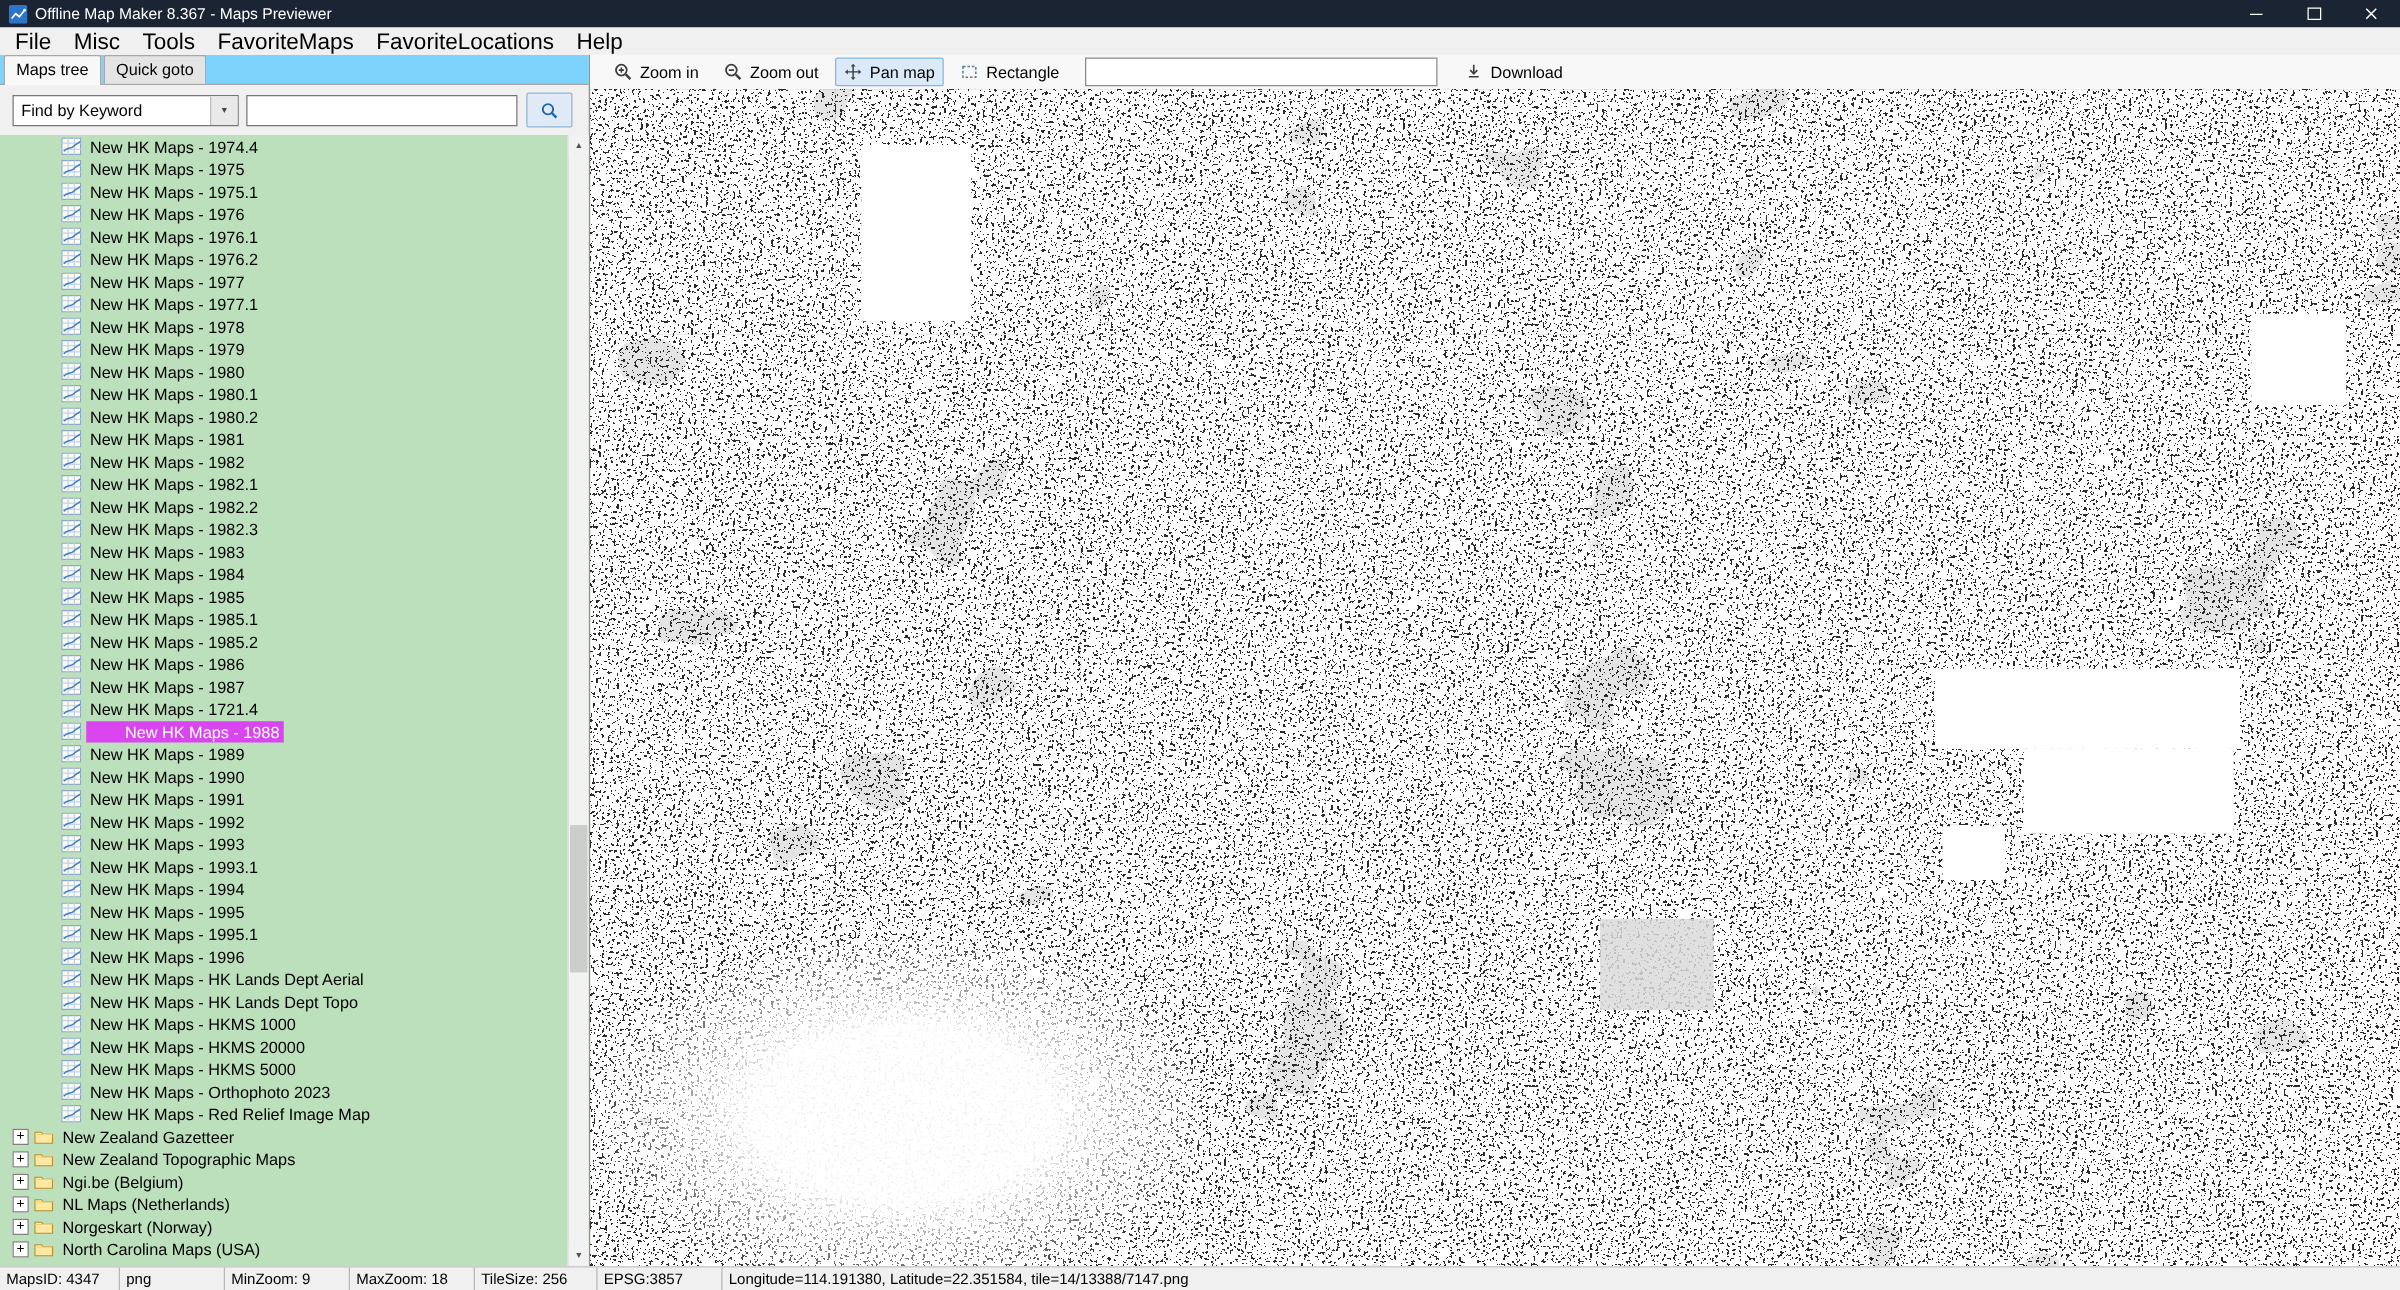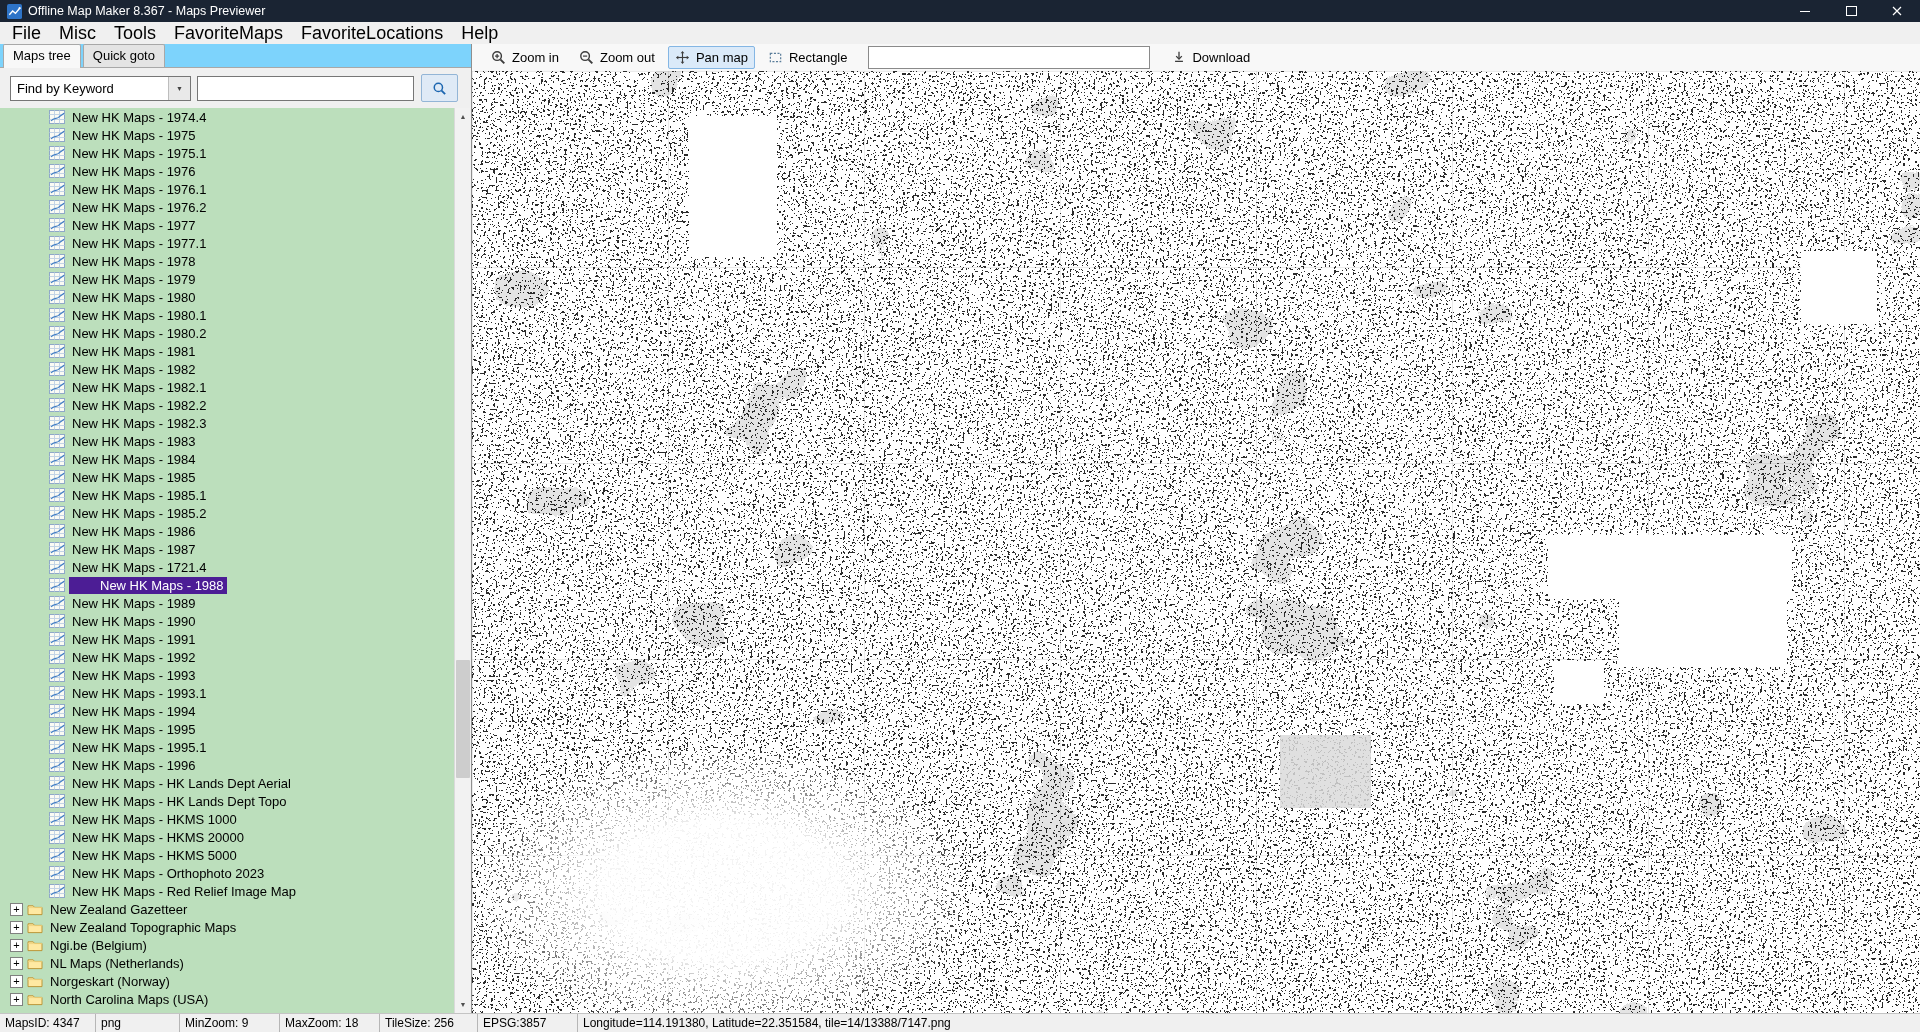--- a/index.html
+++ b/index.html
@@ -28,21 +28,21 @@
   .keyword-input{position:absolute;left:197px;top:7px;width:217px;height:25px;border:1px solid #767676;background:#fff;font:13px "Liberation Sans",sans-serif;padding:0 5px;box-sizing:border-box;}
   .search-btn{position:absolute;left:421px;top:5px;width:37px;height:28px;background:#dfeaf6;border:1px solid #93b5d6;border-radius:2px;display:flex;align-items:center;justify-content:center;box-sizing:border-box;}
   .tree{position:absolute;top:64px;left:0;right:0;bottom:0;background:#bcdfbc;overflow:hidden;}
   .tree-row{display:flex;align-items:center;height:18px;white-space:nowrap;}
   .tree-row.leaf{padding-left:49px;}
   .tree-row.folder{padding-left:10px;}
   .mico,.ficon,.bico{display:flex;flex:0 0 auto;}
   .mico{margin-right:4px;}
   .ficon{margin-right:4px;}
   .lbl{font-size:13px;padding:1px 3px;line-height:15px;}
-  .lbl.sel{background:#4c1d95;color:#fff;padding-left:31px;}
+  .lbl.sel{background:#d946ef;color:#fff;padding-left:31px;}
   .expander{width:13px;height:13px;border:1px solid #808080;background:#fff;font-size:11px;line-height:11px;text-align:center;margin-right:4px;flex:0 0 auto;box-sizing:border-box;}
   .vscroll{position:absolute;top:0;right:0;bottom:0;width:17px;background:#f2f2f2;border-left:1px solid #dadada;box-sizing:border-box;}
   .varrow{position:absolute;left:0;width:16px;height:17px;display:flex;align-items:center;justify-content:center;font-size:7px;color:#505050;background:#f2f2f2;}
   .varrow.up{top:0;}
   .varrow.down{bottom:0;}
   .vthumb{position:absolute;left:1px;width:14px;top:61%;height:13%;background:#cdcdcd;border-radius:1px;}
   
   .main{position:absolute;top:44px;left:472px;right:0;bottom:19px;background:#fff;}
   .map-toolbar{position:absolute;top:0;left:0;right:0;height:27px;background:#f8f8f8;display:flex;align-items:center;padding-left:12px;box-sizing:border-box;}
   .tb-btn{display:flex;align-items:center;gap:6px;font-size:13px;padding:3px 6px;margin-right:6px;border:1px solid transparent;border-radius:2px;}

